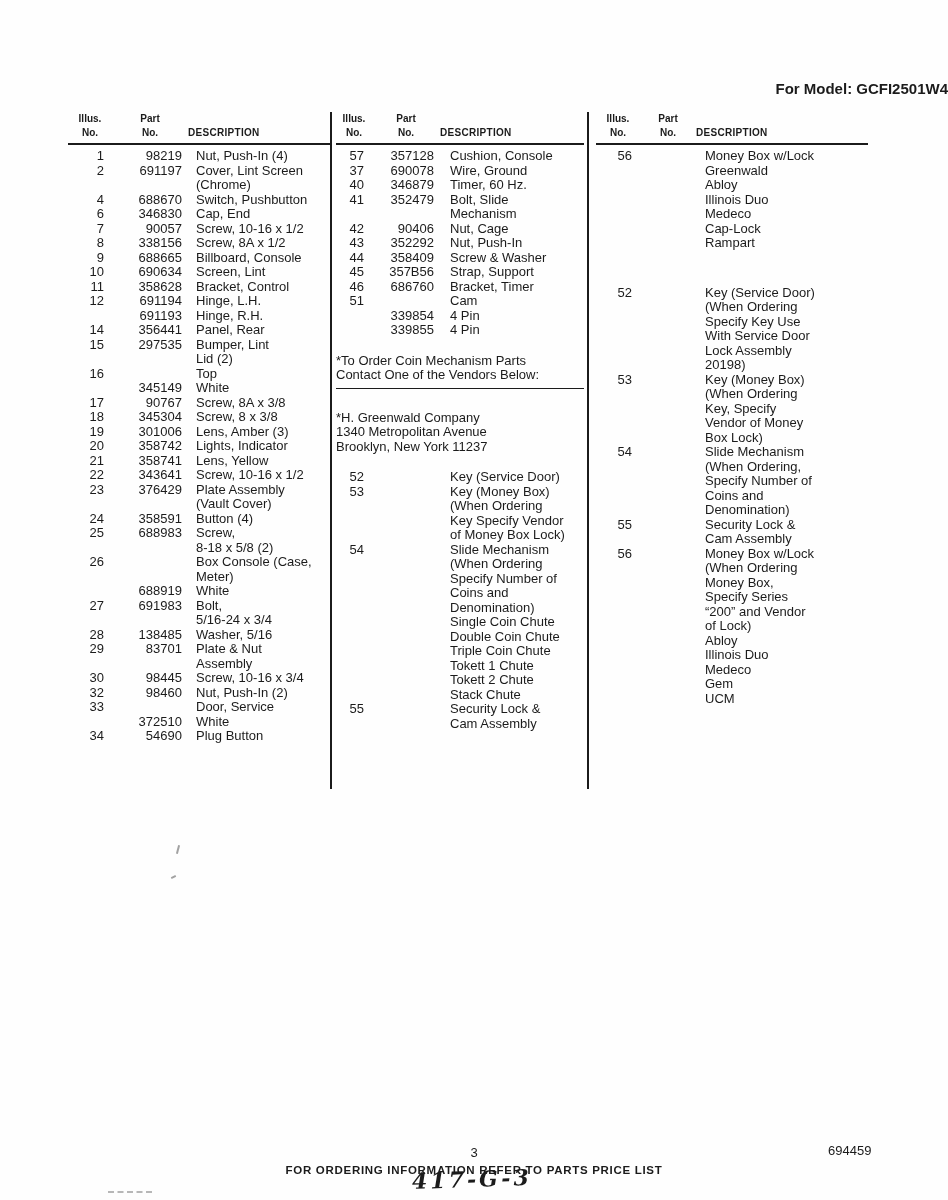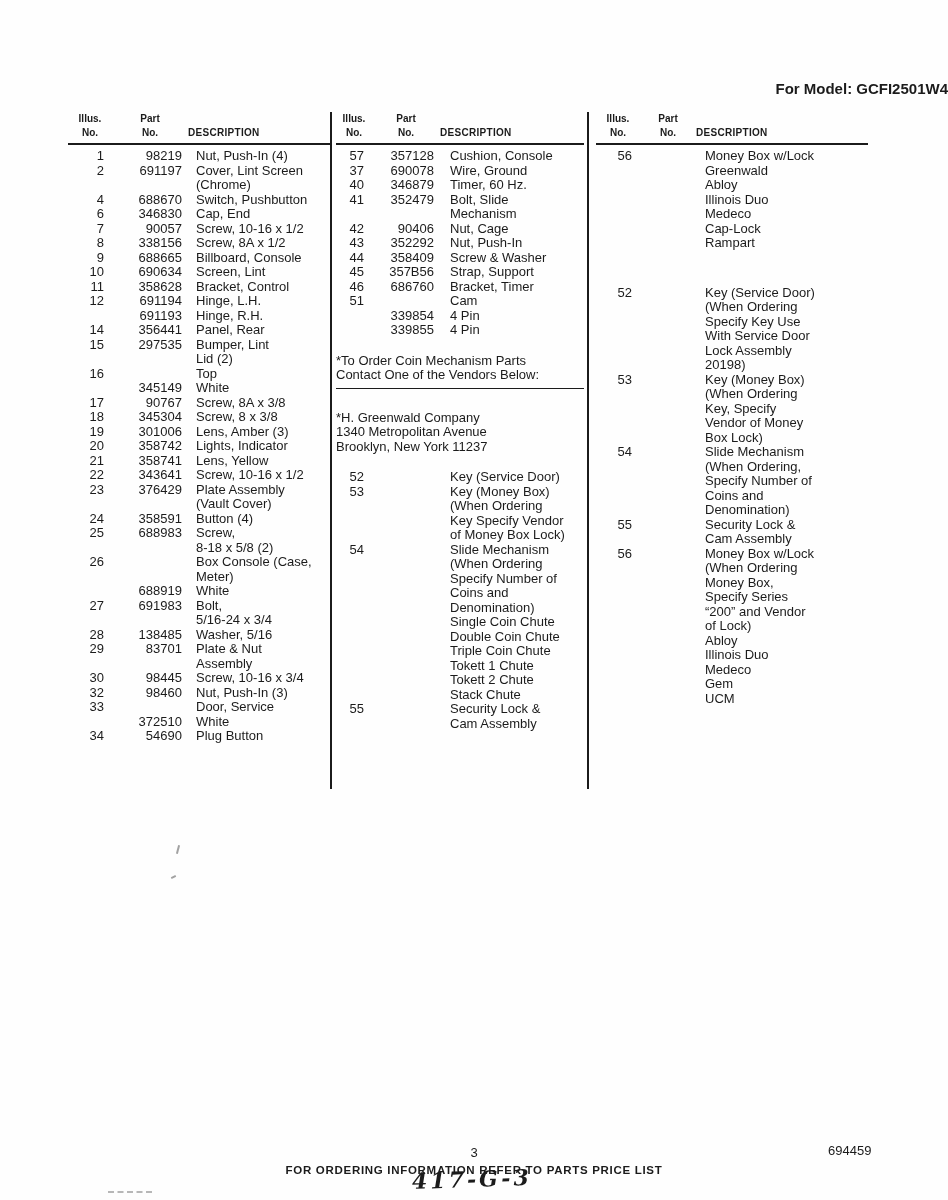--- a/index.html
+++ b/index.html
@@ -266,21 +266,21 @@
         <span class="c-desc">Assembly</span>
       </div>
       <div class="prow">
         <span class="c-illus">30</span>
         <span class="c-part">98445</span>
         <span class="c-desc">Screw, 10-16 x 3/4</span>
       </div>
       <div class="prow">
         <span class="c-illus">32</span>
         <span class="c-part">98460</span>
-        <span class="c-desc">Nut, Push-In (3)</span>
+        <span class="c-desc">Nut, Push-In (2)</span>
       </div>
       <div class="prow">
         <span class="c-illus">33</span>
         <span class="c-part"></span>
         <span class="c-desc">Door, Service</span>
       </div>
       <div class="prow">
         <span class="c-illus"></span>
         <span class="c-part">372510</span>
         <span class="c-desc">White</span>

